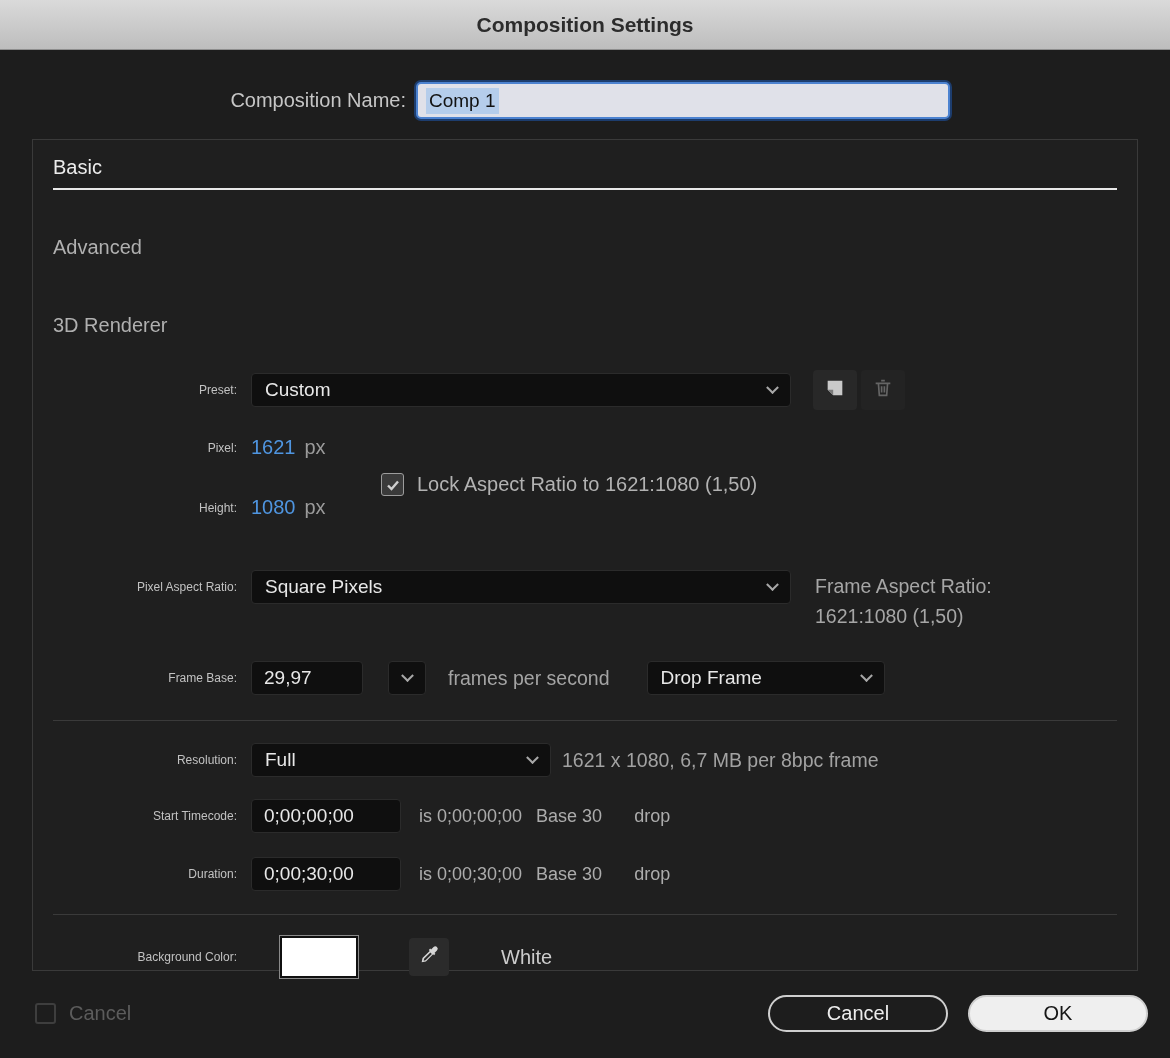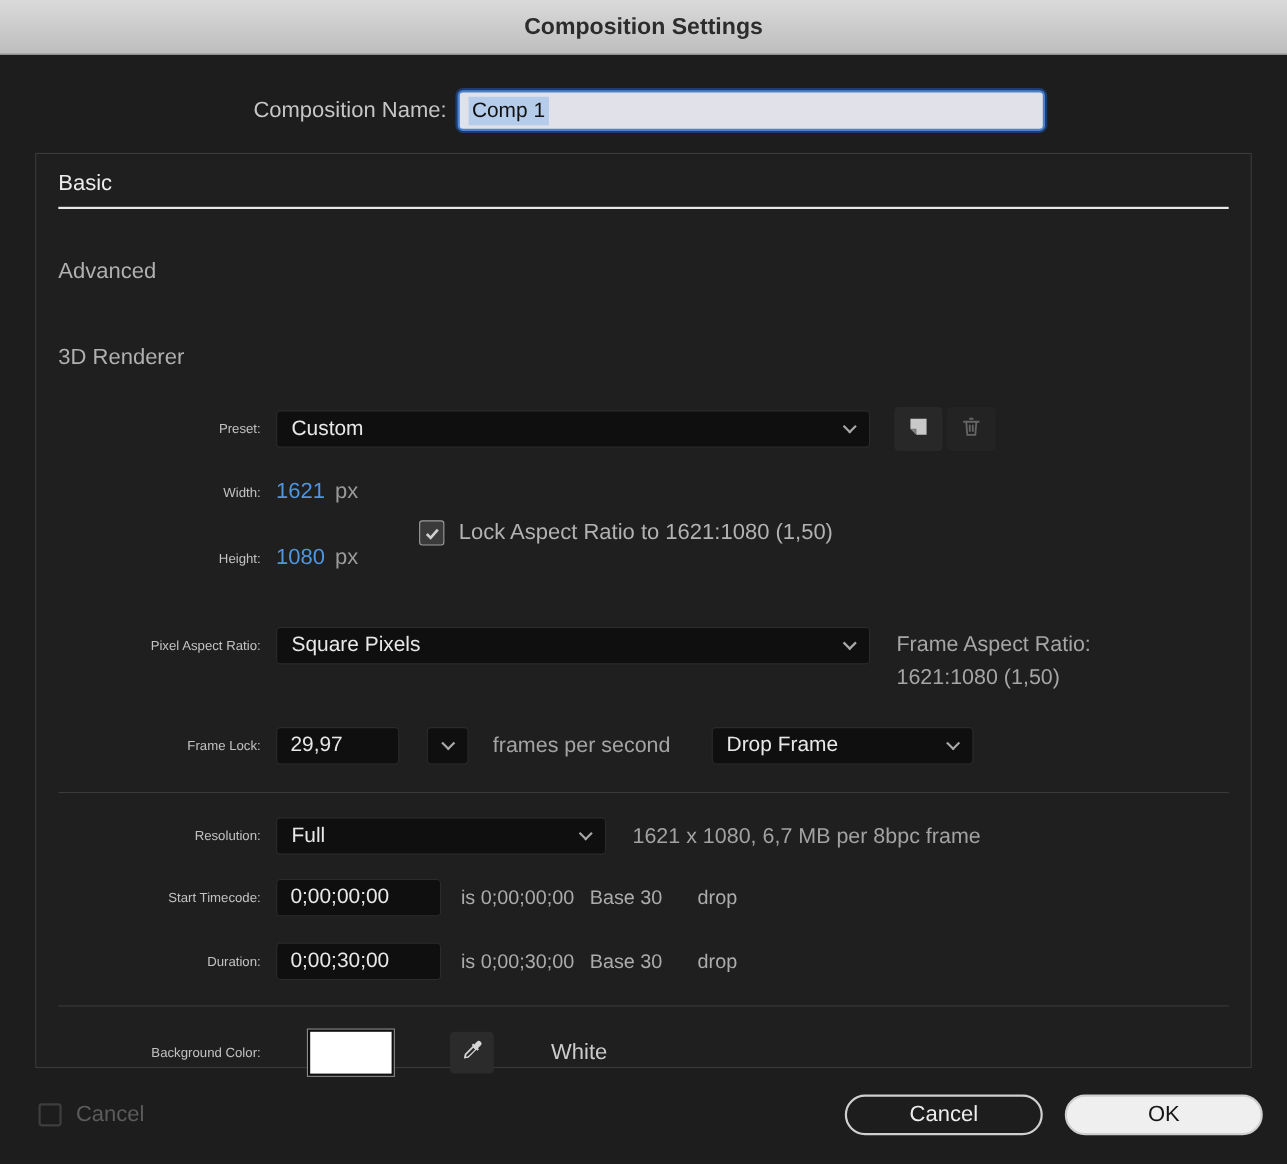--- a/index.html
+++ b/index.html
@@ -129,21 +129,21 @@
   }
   .fr-chev-btn .chev { margin-left: 0; }
   .fr-text { margin-left: 22px; color: #a4a4a4; font-size: 19.5px; }
   .fr-select { margin-left: 37px; width: 238px; }
 
   .divider { height: 1px; background: #3a3a3a; margin-top: 25px; }
   .divider.second { margin-top: 23px; }
 
   .res-row { margin-top: 22px; }
   .res-select { width: 300px; }
-  .info-text { margin-left: 24px; color: #a2a2a2; font-size: 19.5px; }
+  .info-text { margin-left: 11px; color: #a2a2a2; font-size: 19.5px; }
 
   .tc-row { margin-top: 22px; }
   .dur-row { margin-top: 24px; }
   .tc-input { width: 150px; }
   .tc-info { margin-left: 18px; color: #acacac; font-size: 18px; display: flex; }
   .tc-base { margin-left: 14px; }
   .tc-drop { margin-left: 32px; }
 
   .bg-row { margin-top: 20px; height: 44px; gap: 28px; }
   .swatch {
@@ -223,21 +223,21 @@
       <span>
         <svg width="22" height="22" viewBox="0 0 24 24">
           <path fill="none" stroke="#bbbbbb" stroke-width="1.8" d="M4 7h16M10 4h4M7 7l1 13h8l1-13M10.5 10v7M13.5 10v7"></path>
         </svg>
       </span>
     </div>
   </div>
 
   <div class="dims">
     <div class="drow width-row">
-      <span class="lbl">Width:</span>
+      <span class="lbl">Pixel:</span>
       <span class="dim-val">1621</span>
       <span class="dim-unit">px</span>
     </div>
     <div class="lock-row">
       <div class="checkbox">
         <svg width="16" height="16" viewBox="0 0 16 16">
           <path d="M3 8.5 L6.5 12 L13 4.5" fill="none" stroke="#cfcfcf" stroke-width="2.4"></path>
         </svg>
       </div>
       <span class="lock-label">Lock Aspect Ratio to 1621:1080 (1,50)</span>
@@ -255,21 +255,21 @@
       <span>Square Pixels</span>
       <span class="chev"></span>
     </div>
     <div class="frame-aspect">
       <div>Frame Aspect Ratio:</div>
       <div>1621:1080 (1,50)</div>
     </div>
   </div>
 
   <div class="row fr-row">
-    <span class="lbl">Frame Lock:</span>
+    <span class="lbl">Frame Base:</span>
     <input class="txtinput fr-input" value="29,97" style="">
     <div class="fr-chev-btn">
       <span class="chev"></span>
     </div>
     <span class="fr-text">frames per second</span>
     <div class="select fr-select">
       <span>Drop Frame</span>
       <span class="chev"></span>
     </div>
   </div>

